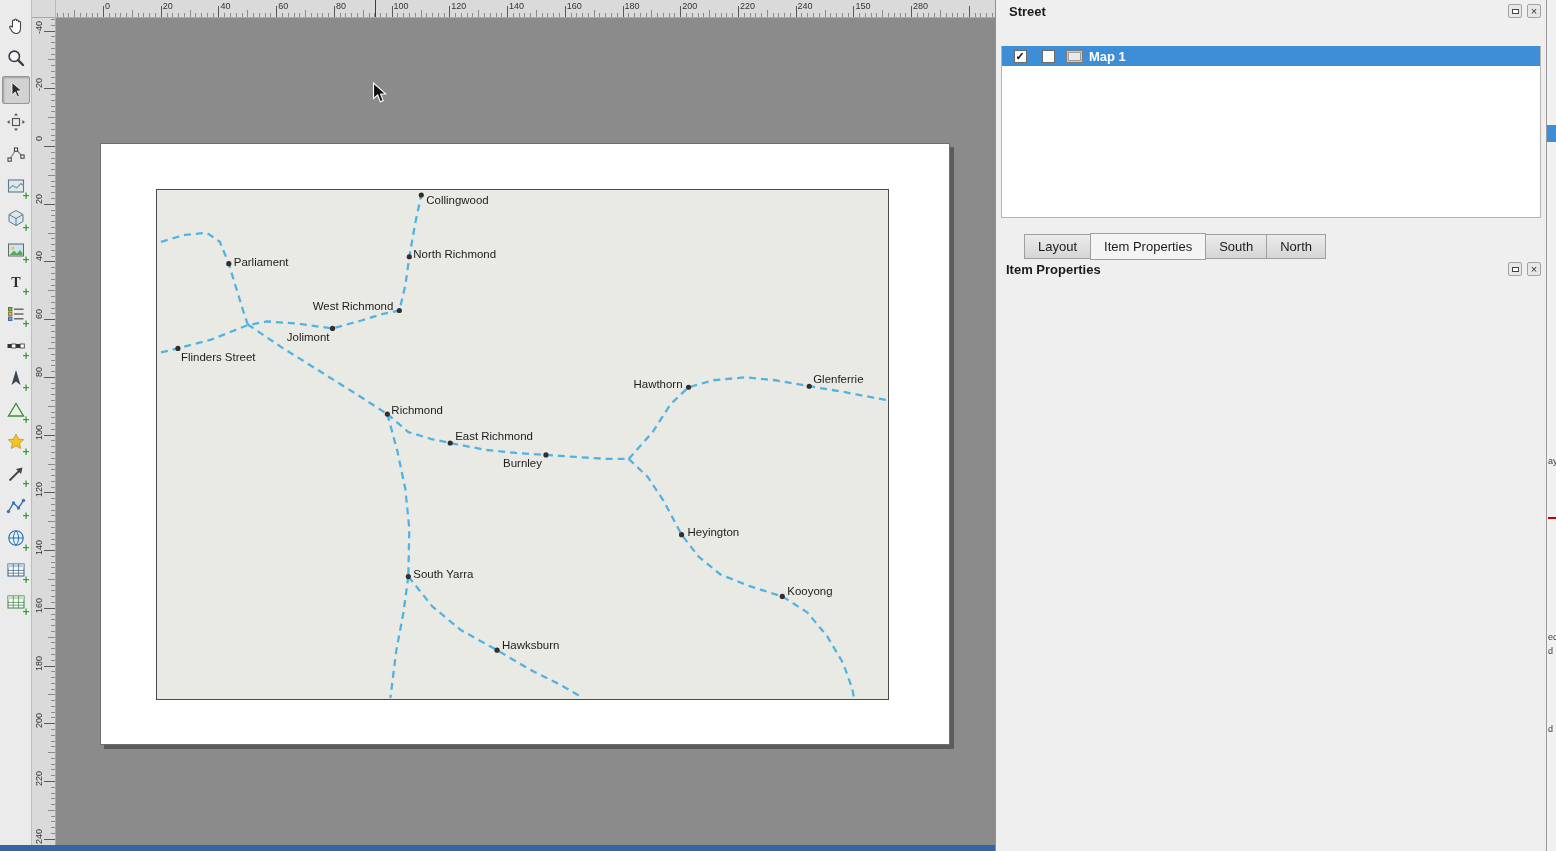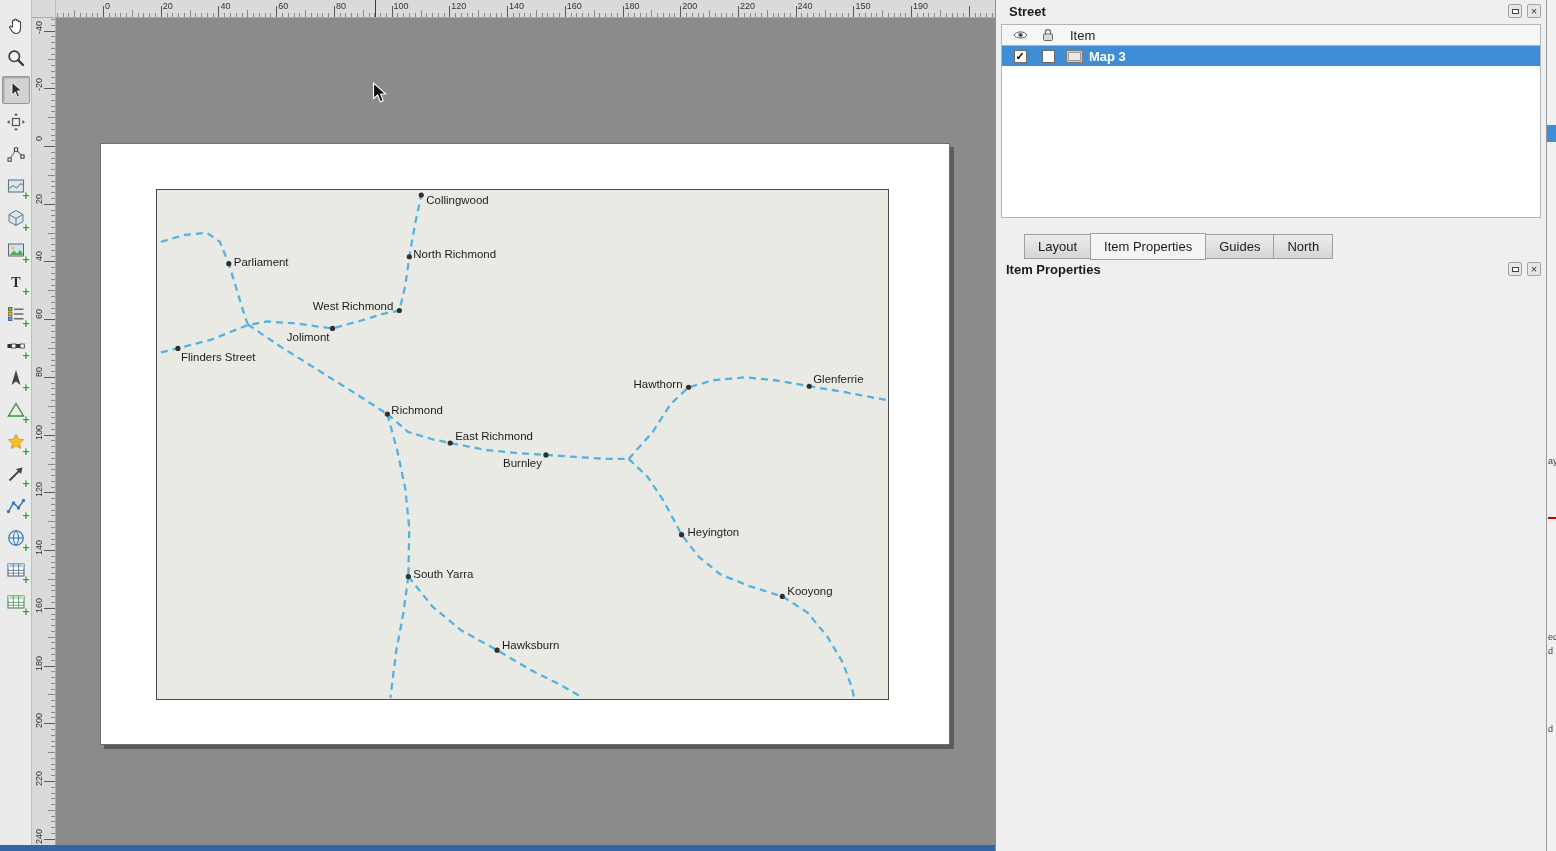--- a/index.html
+++ b/index.html
@@ -405,21 +405,21 @@
       <span class="rlabel-t" style="left: 279.9px;">80</span>
       <span class="rlabel-t" style="left: 337.6px;">100</span>
       <span class="rlabel-t" style="left: 395.3px;">120</span>
       <span class="rlabel-t" style="left: 453px;">140</span>
       <span class="rlabel-t" style="left: 510.8px;">160</span>
       <span class="rlabel-t" style="left: 568.5px;">180</span>
       <span class="rlabel-t" style="left: 626.2px;">200</span>
       <span class="rlabel-t" style="left: 683.9px;">220</span>
       <span class="rlabel-t" style="left: 741.6px;">240</span>
       <span class="rlabel-t" style="left: 799.4px;">150</span>
-      <span class="rlabel-t" style="left: 857.1px;">190</span>
+      <span class="rlabel-t" style="left: 857.1px;">280</span>
       <span class="rlabel-t" style="left: 960px;">300</span>
       <div class="ruler-cursor-t" style="left: 319px;"></div>
     </div>
   <div class="ruler-left" id="ruler-left">
       <div class="tick-l" style="width: 4px; top: 1px;"></div>
       <div class="tick-l" style="width: 4px; top: 6.8px;"></div>
       <div class="tick-l" style="width: 11px; background: rgb(90, 90, 90); top: 12.6px;"></div>
       <div class="tick-l" style="width: 4px; top: 18.3px;"></div>
       <div class="tick-l" style="width: 4px; top: 24.1px;"></div>
       <div class="tick-l" style="width: 4px; top: 29.9px;"></div>
@@ -637,59 +637,43 @@
     <div class="panel-title">Street</div>
     <div class="win-btns wb-items">
       <div class="win-btn">
         <span class="float-glyph"></span>
       </div>
       <div class="win-btn">
         <span>×</span>
       </div>
     </div>
 
-    <div class="items-header">
-      <span class="hcell">
-        <svg width="15" height="12" viewBox="0 0 16 12">
-          <path d="M1 6 C4 1.6 12 1.6 15 6 C12 10.4 4 10.4 1 6 Z" fill="#fff" stroke="#555" stroke-width="1"></path>
-          <circle cx="8" cy="6" r="2.6" fill="#7a8a99"></circle>
-            <circle cx="8" cy="6" r="1.2" fill="#222"></circle>
-        </svg>
-      </span>
-      <span class="hcell">
-        <svg width="12" height="14" viewBox="0 0 12 14">
-          <rect x="1.5" y="6" width="9" height="6.5" rx="1" fill="#d9d9d9" stroke="#6a6a6a"></rect>
-          <path d="M3.5 6 V4.2 a2.5 2.5 0 0 1 5 0 V6" fill="none" stroke="#6a6a6a" stroke-width="1.3"></path>
-        </svg>
-      </span>
-      <span class="hdr-item">Item</span>
-    </div>
 
     <div class="items-list">
       <div class="item-row selected">
         <span class="cell">
           <span class="cbx" id="cbx-vis">✓</span>
         </span>
         <span class="cell">
           <span class="cbx" id="cbx-lock"></span>
         </span>
         <span class="mapicon">
           <svg width="17" height="13" viewBox="0 0 17 13">
             <rect x="0.5" y="0.5" width="16" height="12" fill="#c9c9c9" stroke="#7c7c7c"></rect>
             <rect x="2.5" y="2.5" width="12" height="8" fill="#e9e9e9" stroke="#9d9d9d"></rect>
           </svg>
         </span>
-        <span class="row-label">Map 3</span>
+        <span class="row-label">Map 1</span>
       </div>
     </div>
 
     <div class="tabbar" id="tabbar">
         <div class="tab">Layout</div>
         <div class="tab active">Item Properties</div>
-        <div class="tab">Guides</div>
+        <div class="tab">South</div>
         <div class="tab">North</div>
       </div>
 
     <div class="panel-title props-title">Item Properties</div>
     <div class="win-btns wb-props">
       <div class="win-btn">
         <span class="float-glyph"></span>
       </div>
       <div class="win-btn">
         <span>×</span>

